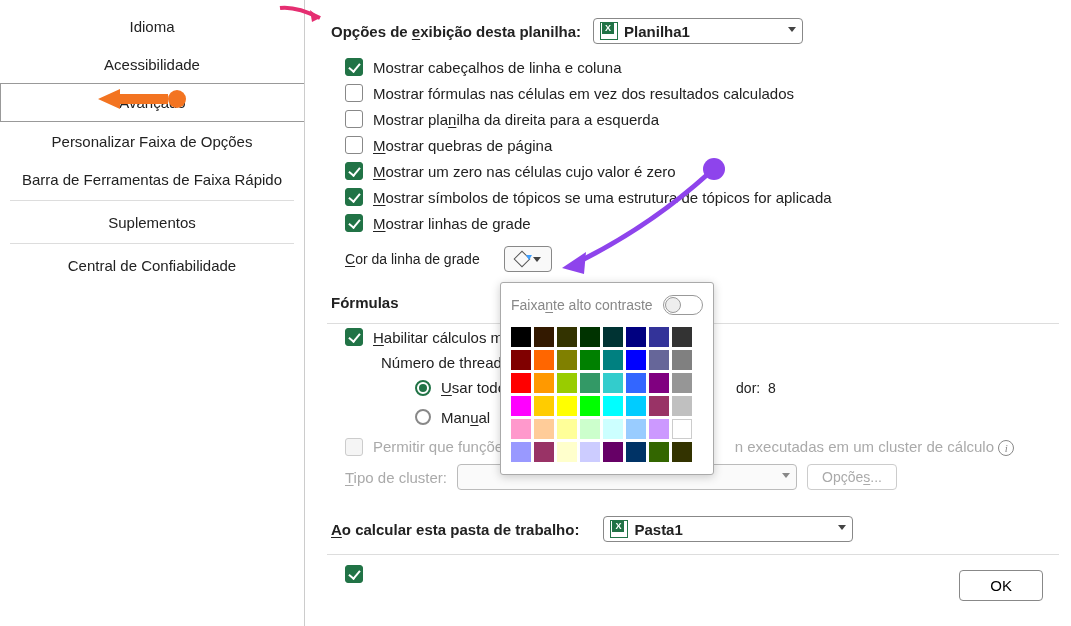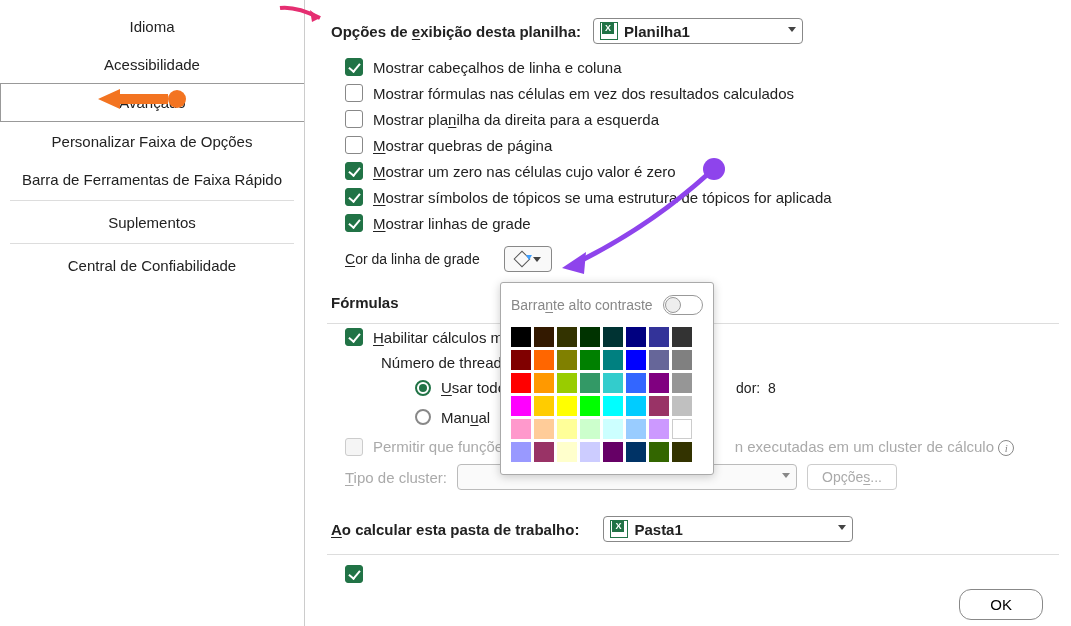--- a/index.html
+++ b/index.html
@@ -68,21 +68,21 @@
   .auto-swatch::after { content:""; position:absolute; left:-1px; top:8px; width:16px; height:6px; background:#000; }
   .swatch-grid { display:grid; grid-template-columns: repeat(8, 20px); gap:3px; padding:2px; }
   .sw { width:20px; height:20px; cursor:pointer; }
 
   
   .annot { position:absolute; z-index:30; pointer-events:none; }
   .pink-arrow { left:276px; top:4px; width:56px; height:24px; }
   .purple-dot { position:absolute; left:703px; top:158px; width:22px; height:22px; background:#8e44ec; border-radius:50%; z-index:30; }
   .purple-arrow { position:absolute; left:558px; top:168px; width:160px; height:110px; z-index:30; pointer-events:none; }
 
-  .ok-btn { position:absolute; right:28px; bottom:6px; border:1px solid #888; border-radius:12px; padding:6px 30px; background:#fff; cursor:pointer; font-size:15px; }
+  .ok-btn { position:absolute; right:28px; bottom:25px; border:1px solid #888; border-radius:4px; padding:6px 30px; background:#fff; cursor:pointer; font-size:15px; }
 
 </style>
 </head>
 <body>
 
 <div class="container">
 
   <div class="sidebar">
     <div class="sidebar-item">Idioma</div>
     <div class="sidebar-item">Acessibilidade</div>
@@ -221,21 +221,21 @@
 
     <div class="opt-line" style="margin-top:6px;">
       <span class="chk checked"></span>
     </div>
   </div>
 </div>
 
 <div class="color-popup">
   <div class="toggle-row">
     <span>
-      <span>Barra</span><span class="ul">n</span><span>te alto contraste</span>
+      <span>Faixa</span><span class="ul">n</span><span>te alto contraste</span>
     </span>
     <span class="toggle">
         <span class="knob"></span>
       </span>
   </div>
   <div class="swatch-grid" id="swatch-grid">
       <div class="sw" style="background: rgb(0, 0, 0);"></div>
       <div class="sw" style="background: rgb(51, 25, 0);"></div>
       <div class="sw" style="background: rgb(51, 51, 0);"></div>
       <div class="sw" style="background: rgb(0, 51, 0);"></div>

